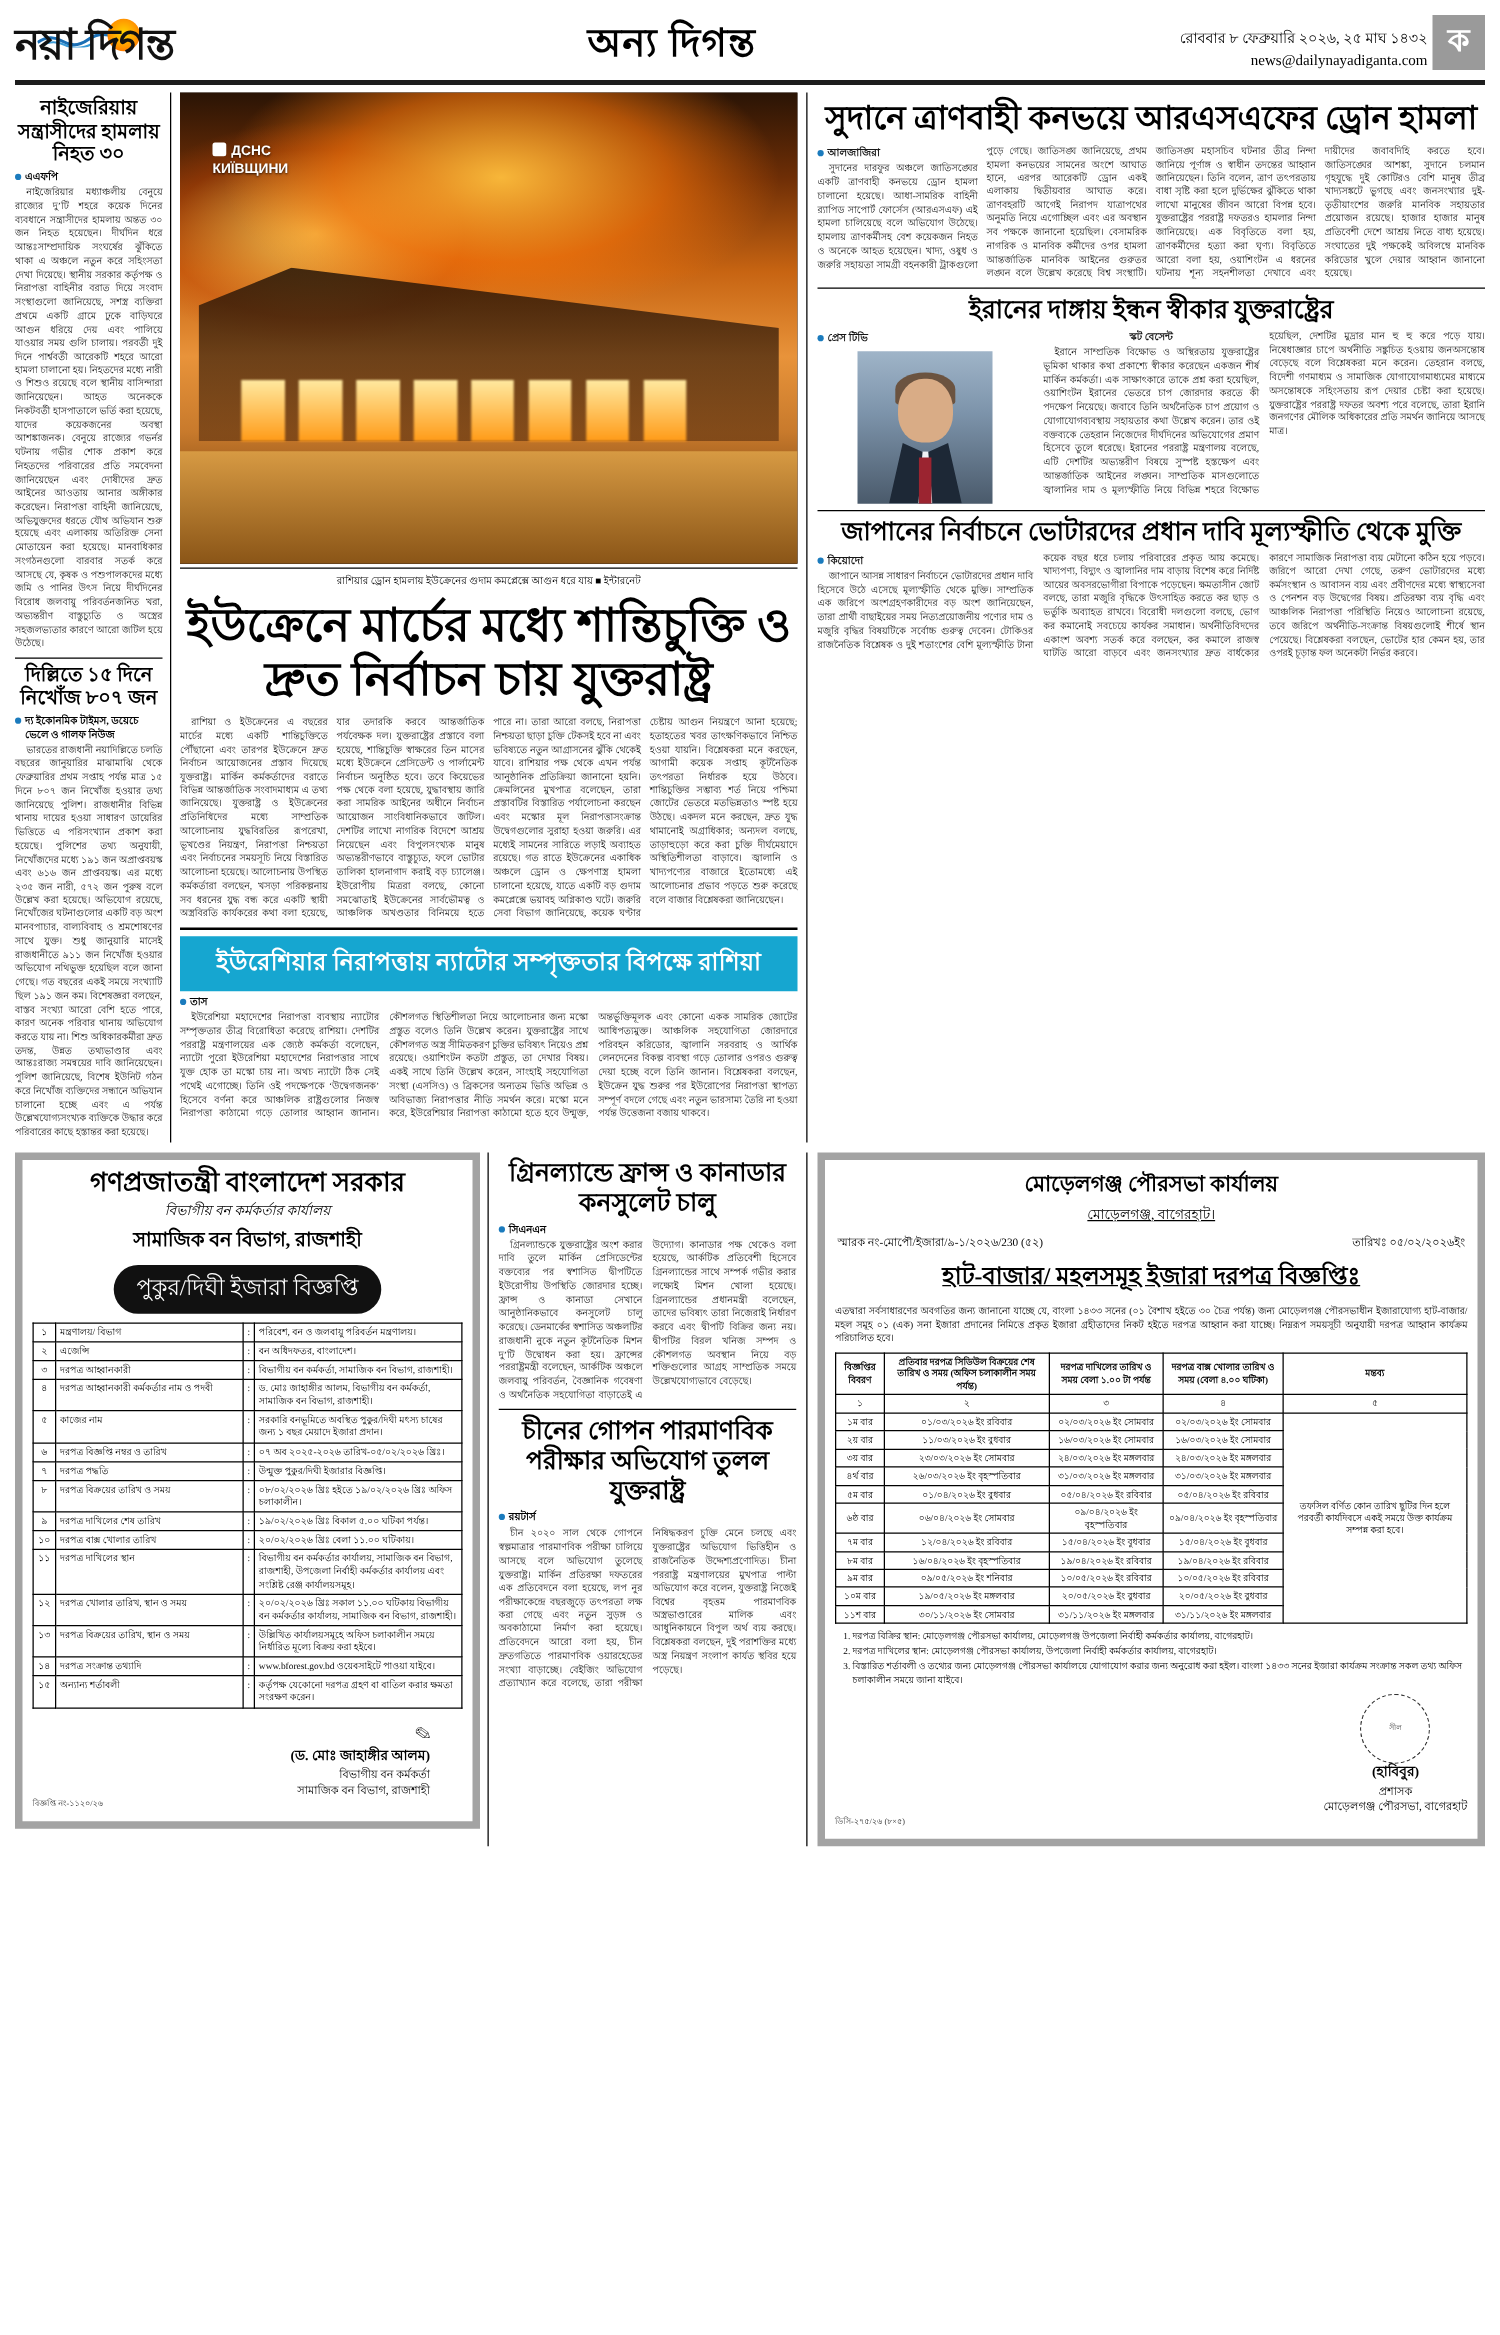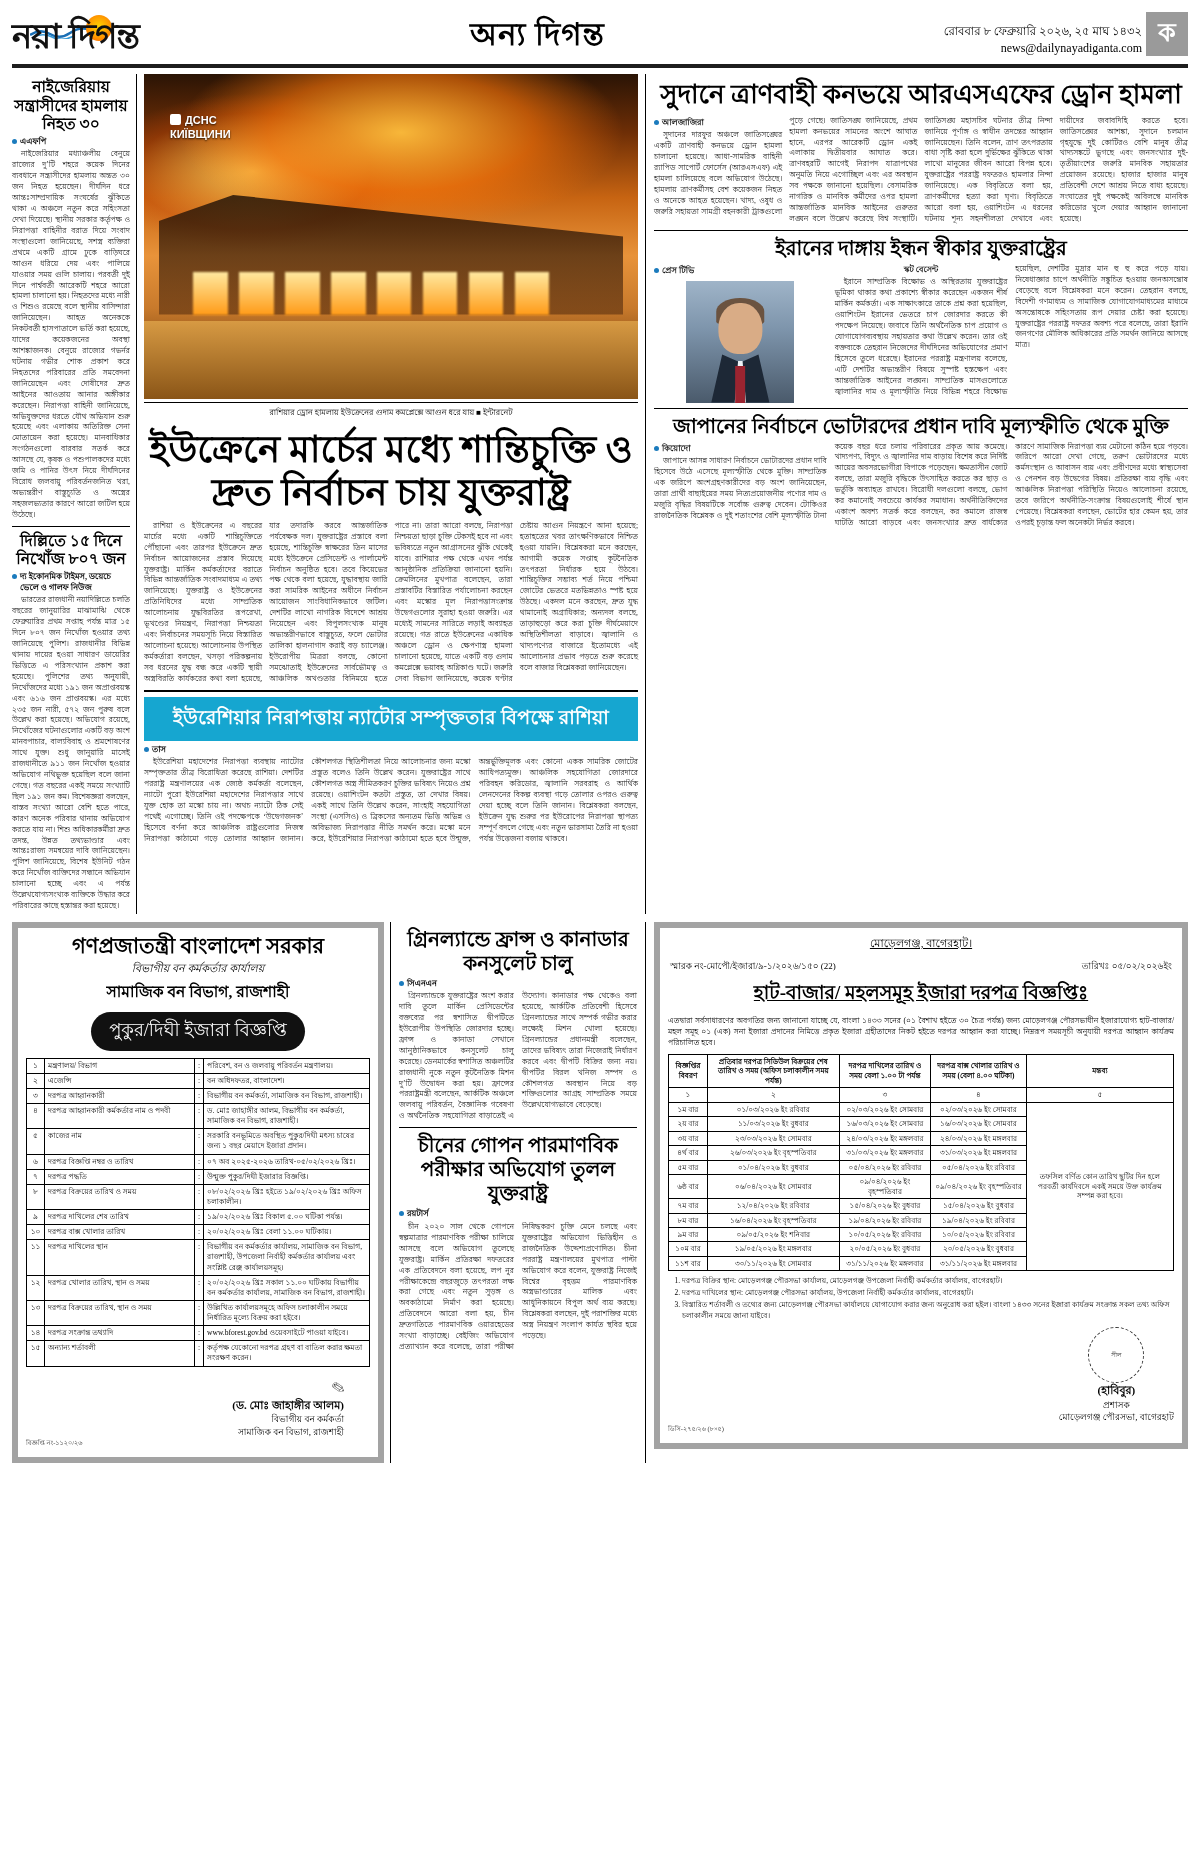--- a/index.html
+++ b/index.html
@@ -101,21 +101,21 @@
   
   .blue-band {
     background:#1879bd; color:#fff; text-align:center;
     font-weight:bold; font-size:13px; padding:4px 6px;
     letter-spacing:.3px;
   }
   .blue-band.cyan { background:#16a6d0; font-size:19px; padding:6px; }
 
   
   .photo {
-    width:100%; height:325px; position:relative; overflow:hidden;
+    width:100%; height:377px; position:relative; overflow:hidden;
     background:#1a0d05;
     text-decoration:underline;
   }
   .photo .fire {
     position:absolute; inset:0;
     background:
       radial-gradient(ellipse 60% 40% at 52% 18%, rgba(255,190,60,.95) 0%, rgba(255,120,10,.6) 45%, rgba(60,18,4,0) 75%),
       radial-gradient(ellipse 40% 30% at 22% 30%, rgba(255,210,90,.85) 0%, rgba(200,70,6,.3) 60%, rgba(30,10,2,0) 80%),
       linear-gradient(180deg,#2a1405 0%, #6e2e06 18%, #c76412 38%, #e8933a 56%, #c87a2c 72%, #7c4512 88%, #2c1505 100%);
   }
@@ -484,23 +484,24 @@
           <span>রয়টার্স</span>
         </div>
         <div class="bodytext cols2">
           <p>চীন ২০২০ সাল থেকে গোপনে স্বল্পমাত্রার পারমাণবিক পরীক্ষা চালিয়ে আসছে বলে অভিযোগ তুলেছে যুক্তরাষ্ট্র। মার্কিন প্রতিরক্ষা দফতরের এক প্রতিবেদনে বলা হয়েছে, লপ নুর পরীক্ষাকেন্দ্রে বছরজুড়ে তৎপরতা লক্ষ করা গেছে এবং নতুন সুড়ঙ্গ ও অবকাঠামো নির্মাণ করা হয়েছে। প্রতিবেদনে আরো বলা হয়, চীন দ্রুতগতিতে পারমাণবিক ওয়ারহেডের সংখ্যা বাড়াচ্ছে। বেইজিং অভিযোগ প্রত্যাখ্যান করে বলেছে, তারা পরীক্ষা নিষিদ্ধকরণ চুক্তি মেনে চলছে এবং যুক্তরাষ্ট্রের অভিযোগ ভিত্তিহীন ও রাজনৈতিক উদ্দেশ্যপ্রণোদিত। চীনা পররাষ্ট্র মন্ত্রণালয়ের মুখপাত্র পাল্টা অভিযোগ করে বলেন, যুক্তরাষ্ট্র নিজেই বিশ্বের বৃহত্তম পারমাণবিক অস্ত্রভাণ্ডারের মালিক এবং আধুনিকায়নে বিপুল অর্থ ব্যয় করছে। বিশ্লেষকরা বলছেন, দুই পরাশক্তির মধ্যে অস্ত্র নিয়ন্ত্রণ সংলাপ কার্যত স্থবির হয়ে পড়েছে।</p>
         </div>
       </article>
     </div>
 
     <div style="width:543px; padding-left:8px;" class="divider-v">
       <div class="notice-box">
+        <div class="tender-head">মোড়েলগঞ্জ পৌরসভা কার্যালয়</div>
         <div class="tender-sub">মোড়েলগঞ্জ, বাগেরহাট।</div>
         <div class="memo-line">
-          <span>স্মারক নং-মোপৌ/ইজারা/৯-১/২০২৬/১৫০ (22)</span>
+          <span>স্মারক নং-মোপৌ/ইজারা/৯-১/২০২৬/230 (৫২)</span>
           <span>তারিখঃ ০৫/০২/২০২৬ইং</span>
         </div>
         <div class="tender-title">হাট-বাজার/ মহলসমূহ ইজারা দরপত্র বিজ্ঞপ্তিঃ</div>
         <div style="font-size:7.6px; line-height:1.5; text-align:justify;">এতদ্বারা সর্বসাধারণের অবগতির জন্য জানানো যাচ্ছে যে, বাংলা ১৪৩৩ সনের (০১ বৈশাখ হইতে ৩০ চৈত্র পর্যন্ত) জন্য মোড়েলগঞ্জ পৌরসভাধীন ইজারাযোগ্য হাট-বাজার/ মহল সমূহ ০১ (এক) সনা ইজারা প্রদানের নিমিত্তে প্রকৃত ইজারা গ্রহীতাদের নিকট হইতে দরপত্র আহ্বান করা যাচ্ছে। নিম্নরূপ সময়সূচী অনুযায়ী দরপত্র আহ্বান কার্যক্রম পরিচালিত হবে।</div>
         <table class="tender" style="margin-top:5px;">
           <thead>
             <tr>
               <th>বিজ্ঞপ্তির বিবরণ</th>
               <th>প্রতিবার দরপত্র সিডিউল বিক্রয়ের শেষ তারিখ ও সময় (অফিস চলাকালীন সময় পর্যন্ত)</th>
               <th>দরপত্র দাখিলের তারিখ ও সময় বেলা ১.০০ টা পর্যন্ত</th>

